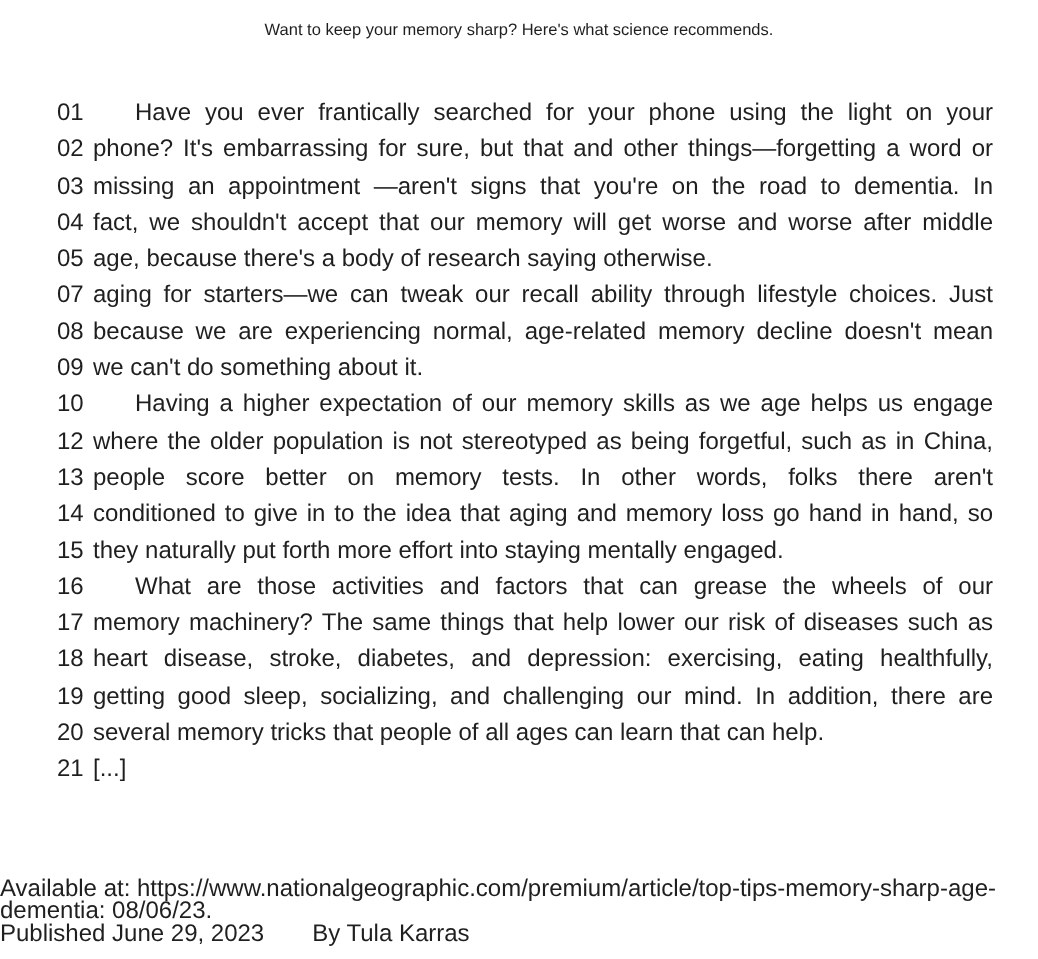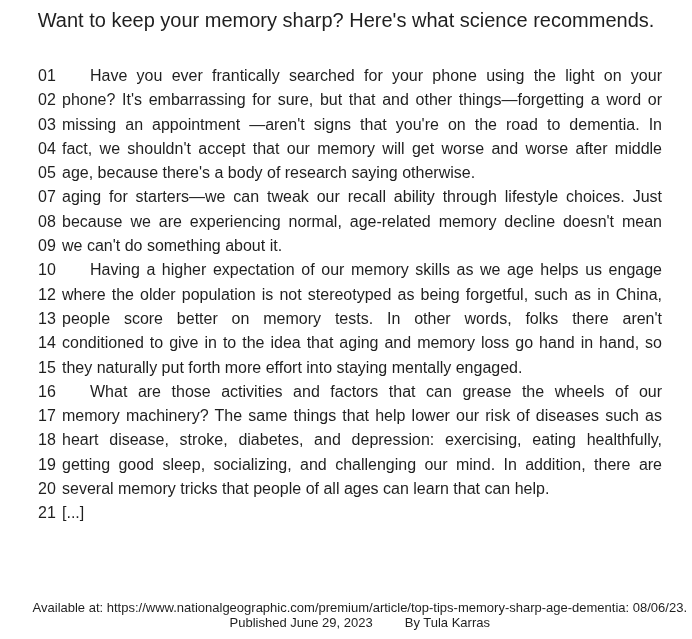--- a/index.html
+++ b/index.html
@@ -8,21 +8,21 @@
     height: 639px;
     background: #ffffff;
     font-family: "Liberation Sans", sans-serif;
     color: #1f1f1f;
     position: relative;
     overflow: hidden;
   }
   .title {
     text-align: center;
     margin-top: 11px;
-    font-size: 20px;
+    font-size: 11px;
     line-height: 19px;
   }
   .passage {
     margin-top: 34px;
     padding-left: 38px;
     padding-right: 30px;
   }
   .line {
     display: flex;
     font-size: 16px;
@@ -40,22 +40,22 @@
     text-align: justify;
     text-align-last: justify;
   }
   .txt.indent {
     text-indent: 28px;
   }
   .footer {
     position: absolute;
     right: 5px;
     bottom: 9px;
-    text-align: center;
-    font-size: 13px;
+    text-align: left;
+    font-size: 16px;
     line-height: 15px;
   }
   .pub-line {
   }
   .byline {
     margin-left: 32px;
   }
 </style>
 </head>
 <body style="color: rgb(31, 31, 31); background: rgb(255, 255, 255);">

